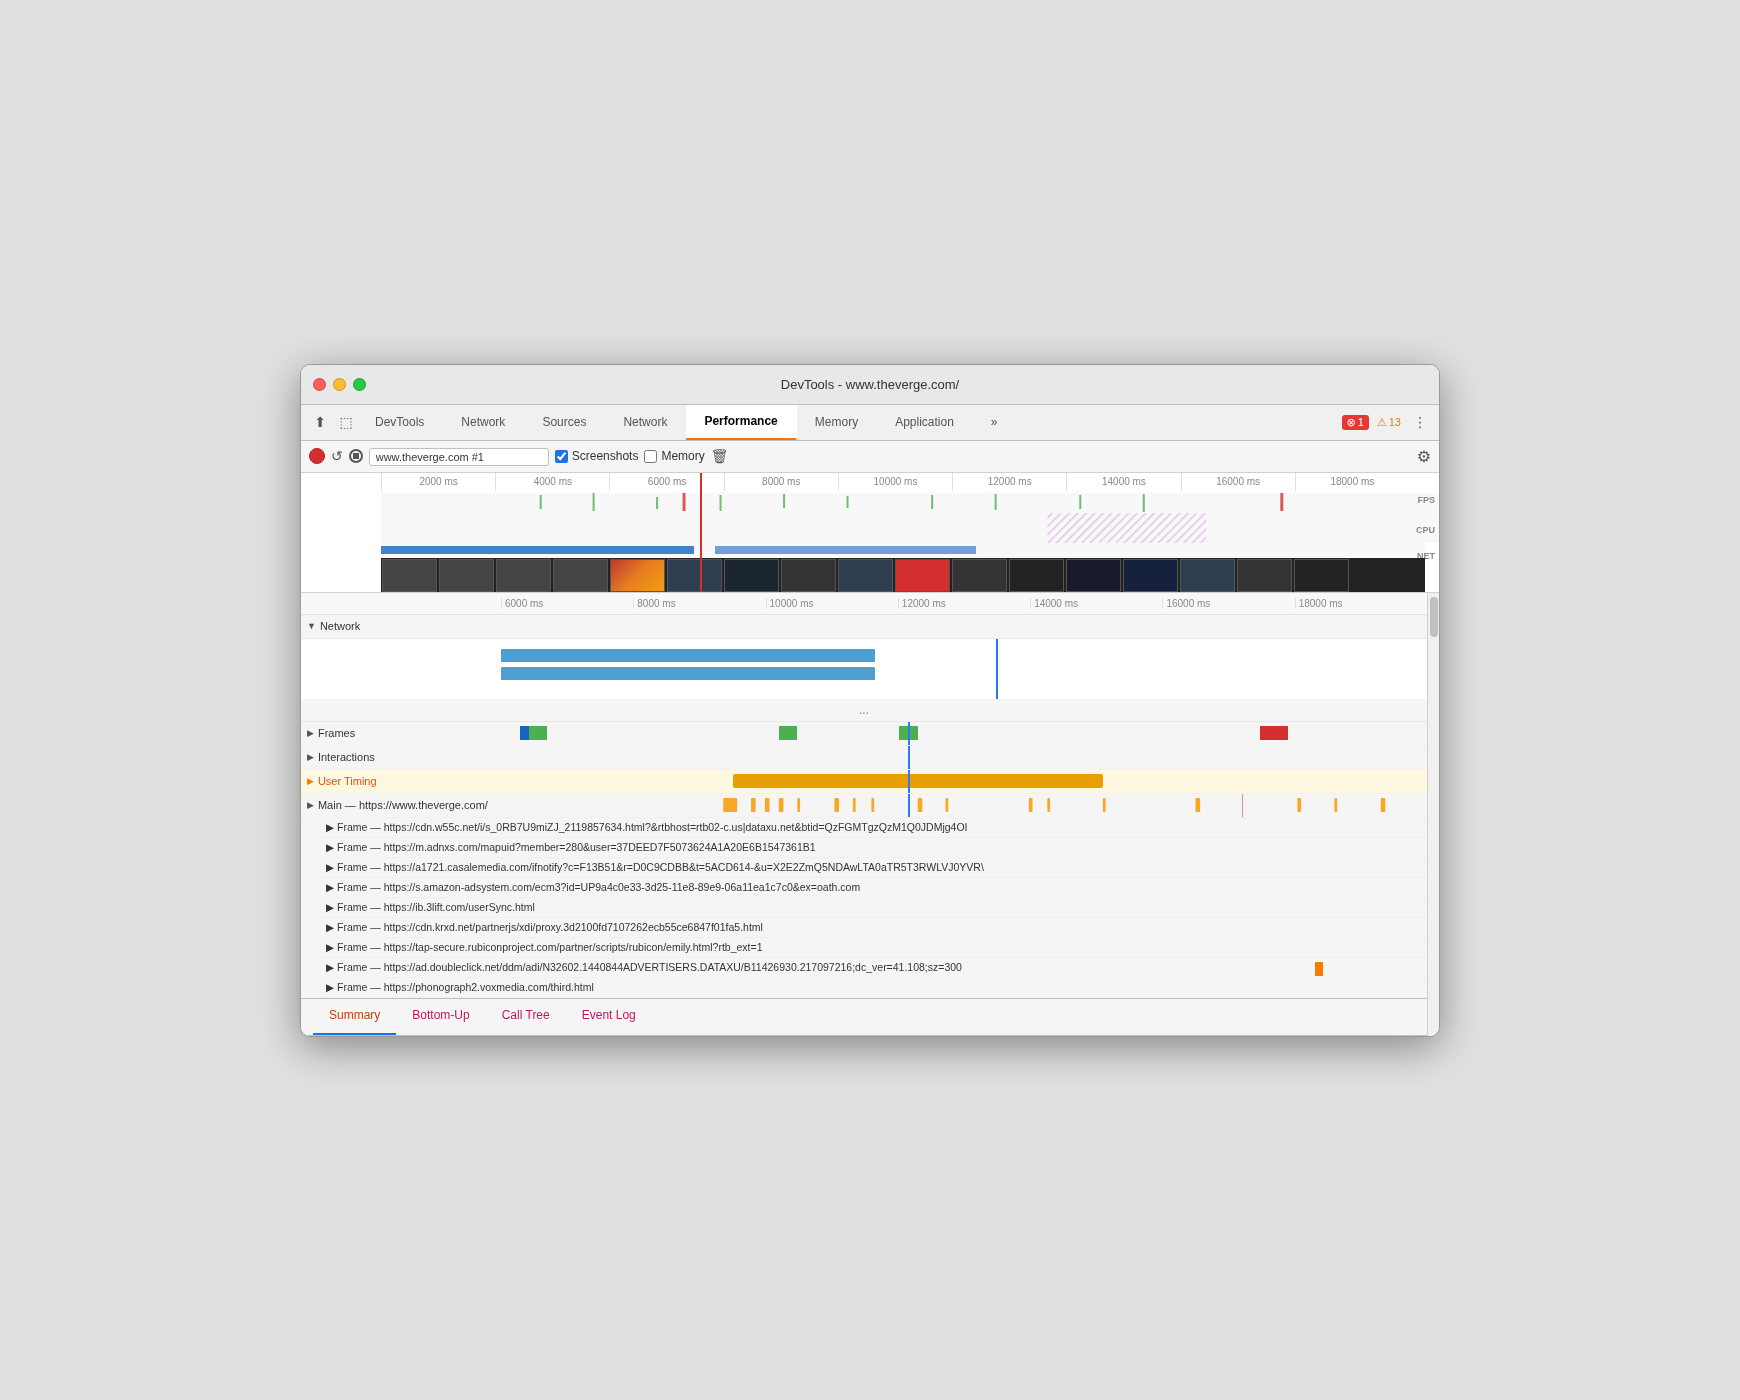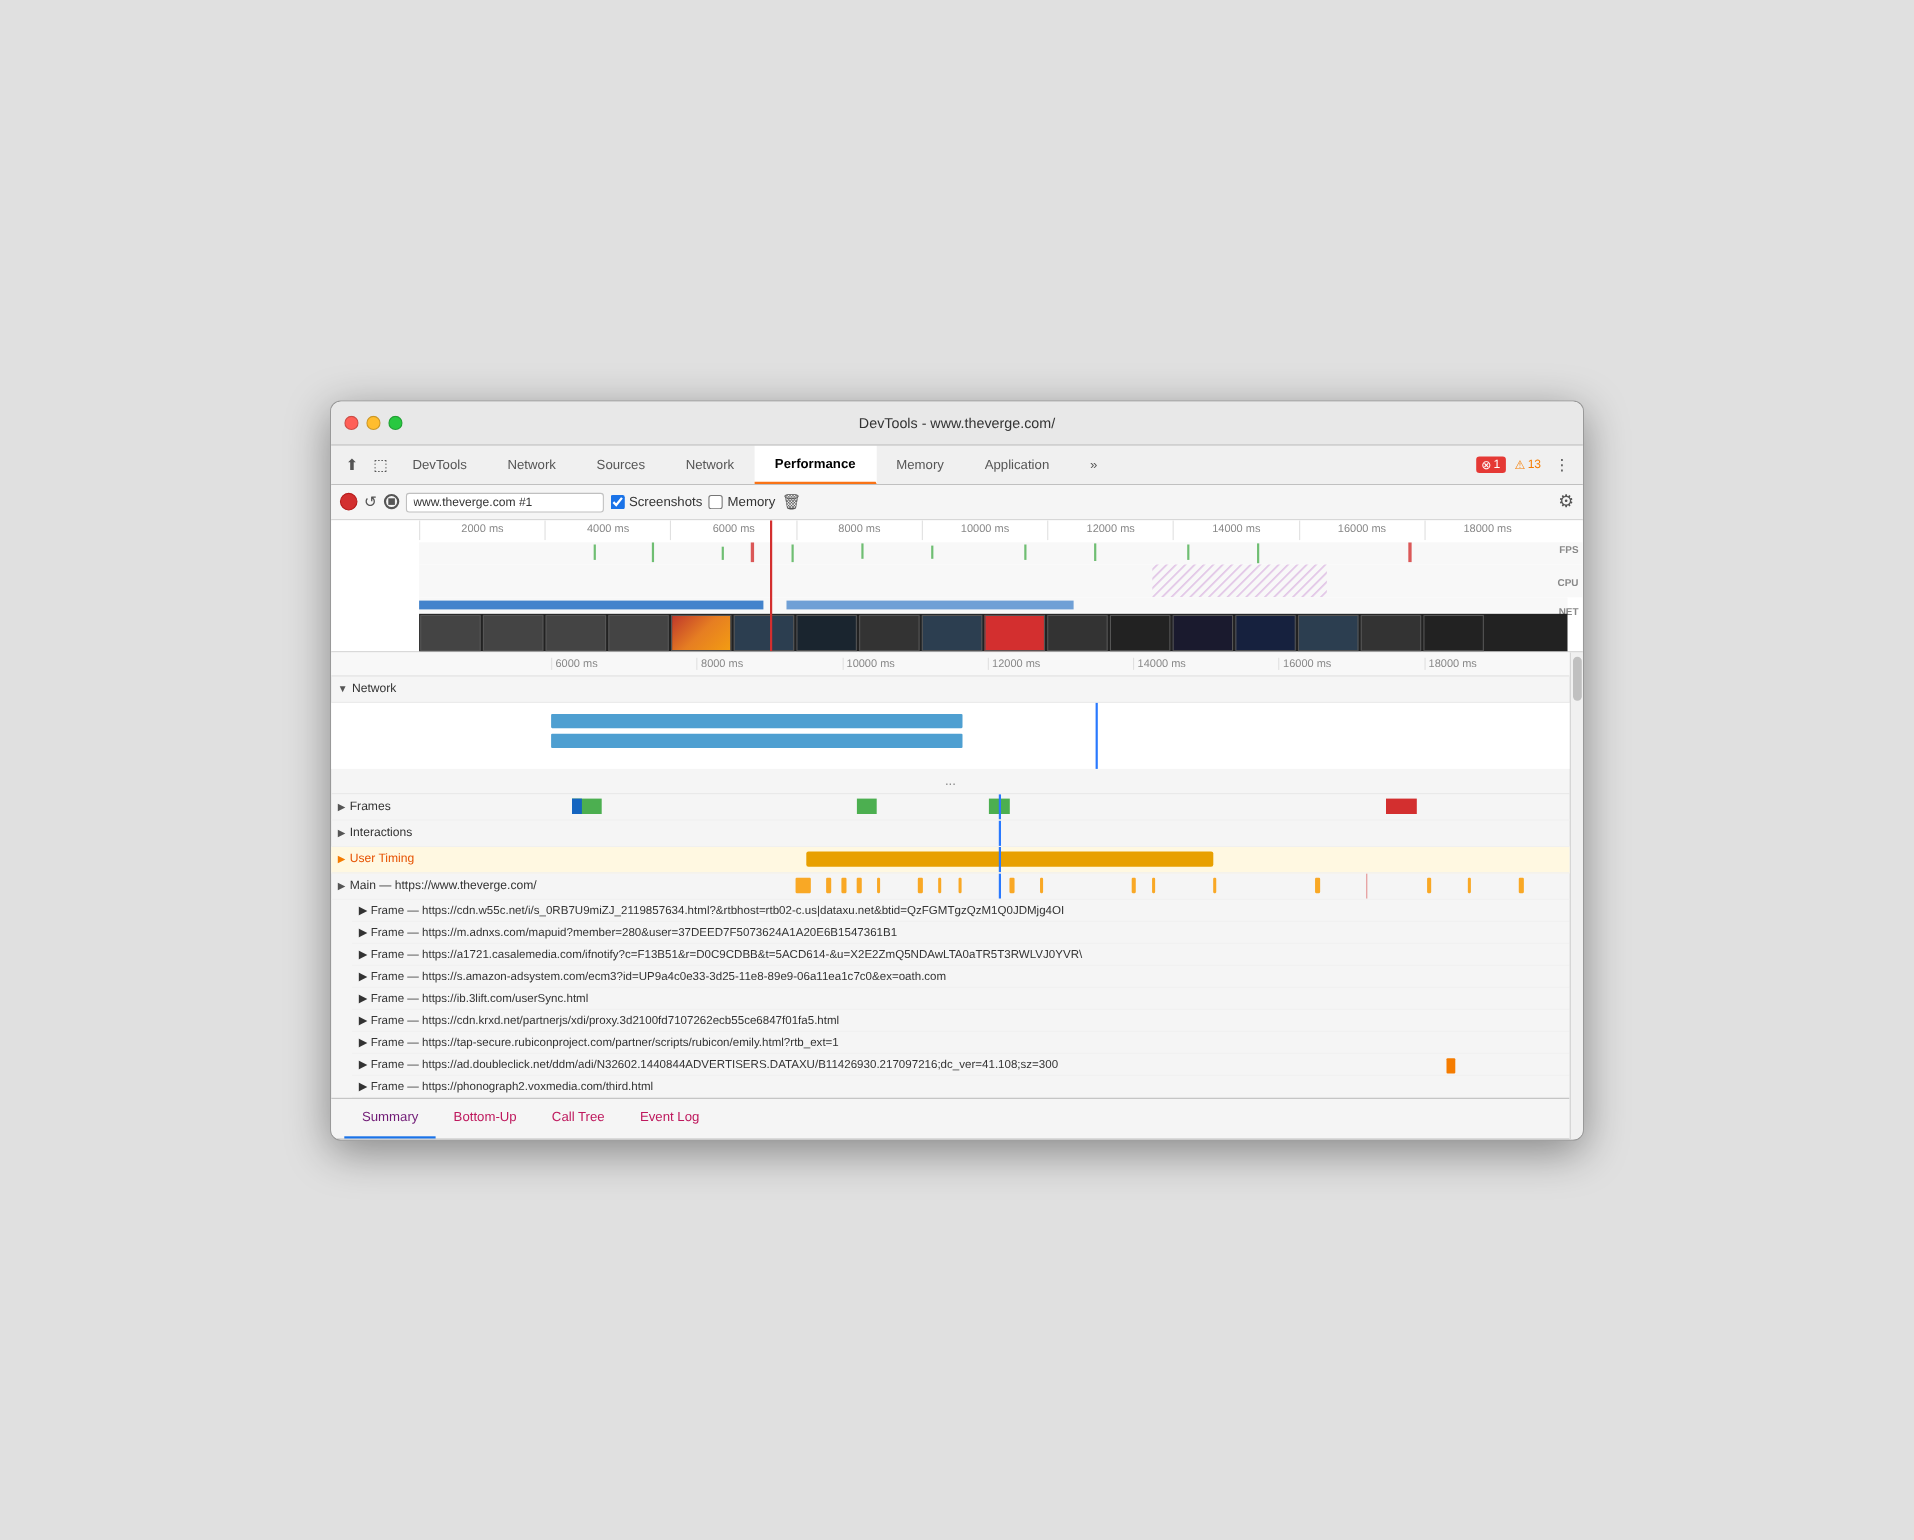--- a/index.html
+++ b/index.html
@@ -334,21 +334,21 @@
       padding: 6px 16px;
       font-size: 12px;
       color: #be185d;
       cursor: pointer;
       border-bottom: 2px solid transparent;
       height: 38px;
       display: flex;
       align-items: center;
     }
     .bottom-tab.active {
-      color: #701a75;
+      color: #c2410c;
       border-bottom: 2px solid #1a73e8;
       font-weight: 500;
     }
     .main-content-area {
       display: flex;
     }
     .main-area {
       flex: 1;
       overflow: hidden;
     }

